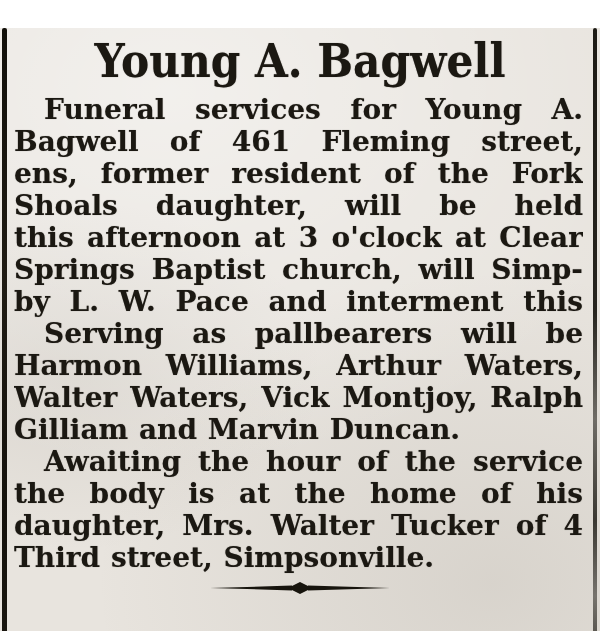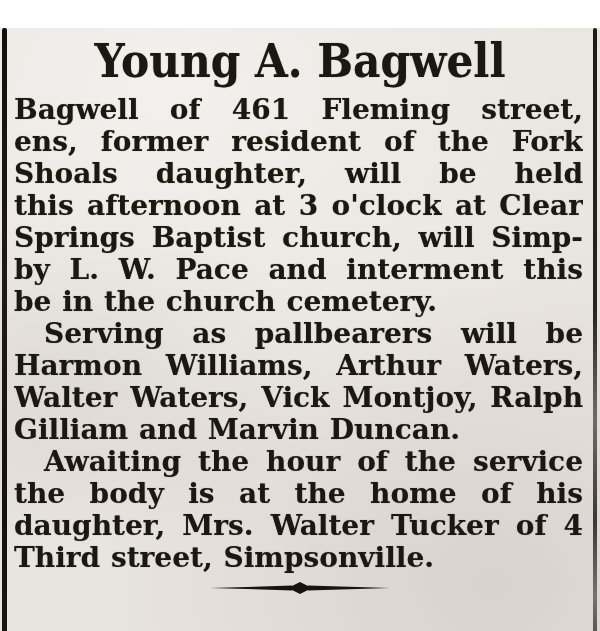--- a/index.html
+++ b/index.html
@@ -79,27 +79,27 @@
 </head>
 <body>
 
 <div class="page" style="--paper: #e8e4de; --ink: #1b1812;">
   <div class="rule-left"></div>
   <div class="rule-right"></div>
 
   <h1 class="headline">Young A. Bagwell</h1>
 
   <div class="body-col">
+      <div class="line indent">Funeral services for Young A.</div>
       <div class="line">Bagwell of 461 Fleming street, Laur-</div>
       <div class="line">ens, former resident of the Fork</div>
       <div class="line">Shoals daughter, will be held</div>
       <div class="line">this afternoon at 3 o'clock at Clear</div>
       <div class="line">Springs Baptist church, will Simp-</div>
       <div class="line">by L. W. Pace and interment this</div>
-      <div class="line para-end">be in the church cemetery.</div>
       <div class="line indent">Serving as pallbearers will be</div>
       <div class="line">Harmon Williams, Arthur Waters,</div>
       <div class="line">Walter Waters, Vick Montjoy, Ralph</div>
       <div class="line para-end">Gilliam and Marvin Duncan.</div>
       <div class="line indent">Awaiting the hour of the service</div>
       <div class="line">the body is at the home of his</div>
       <div class="line">daughter, Mrs. Walter Tucker of 4</div>
       <div class="line para-end">Third street, Simpsonville.</div>
     </div>
 

